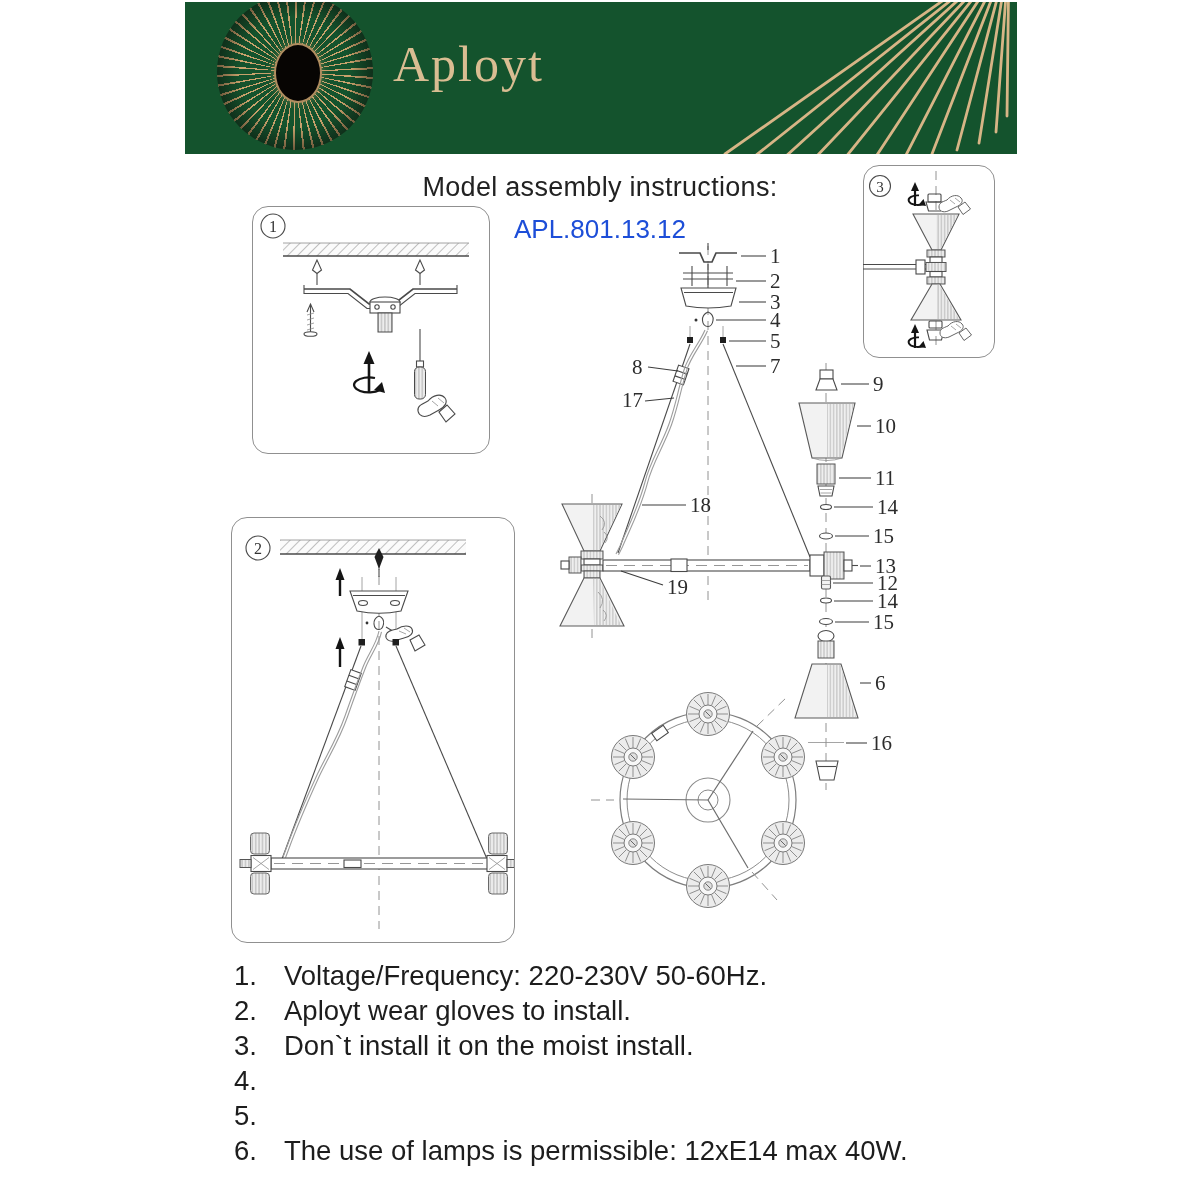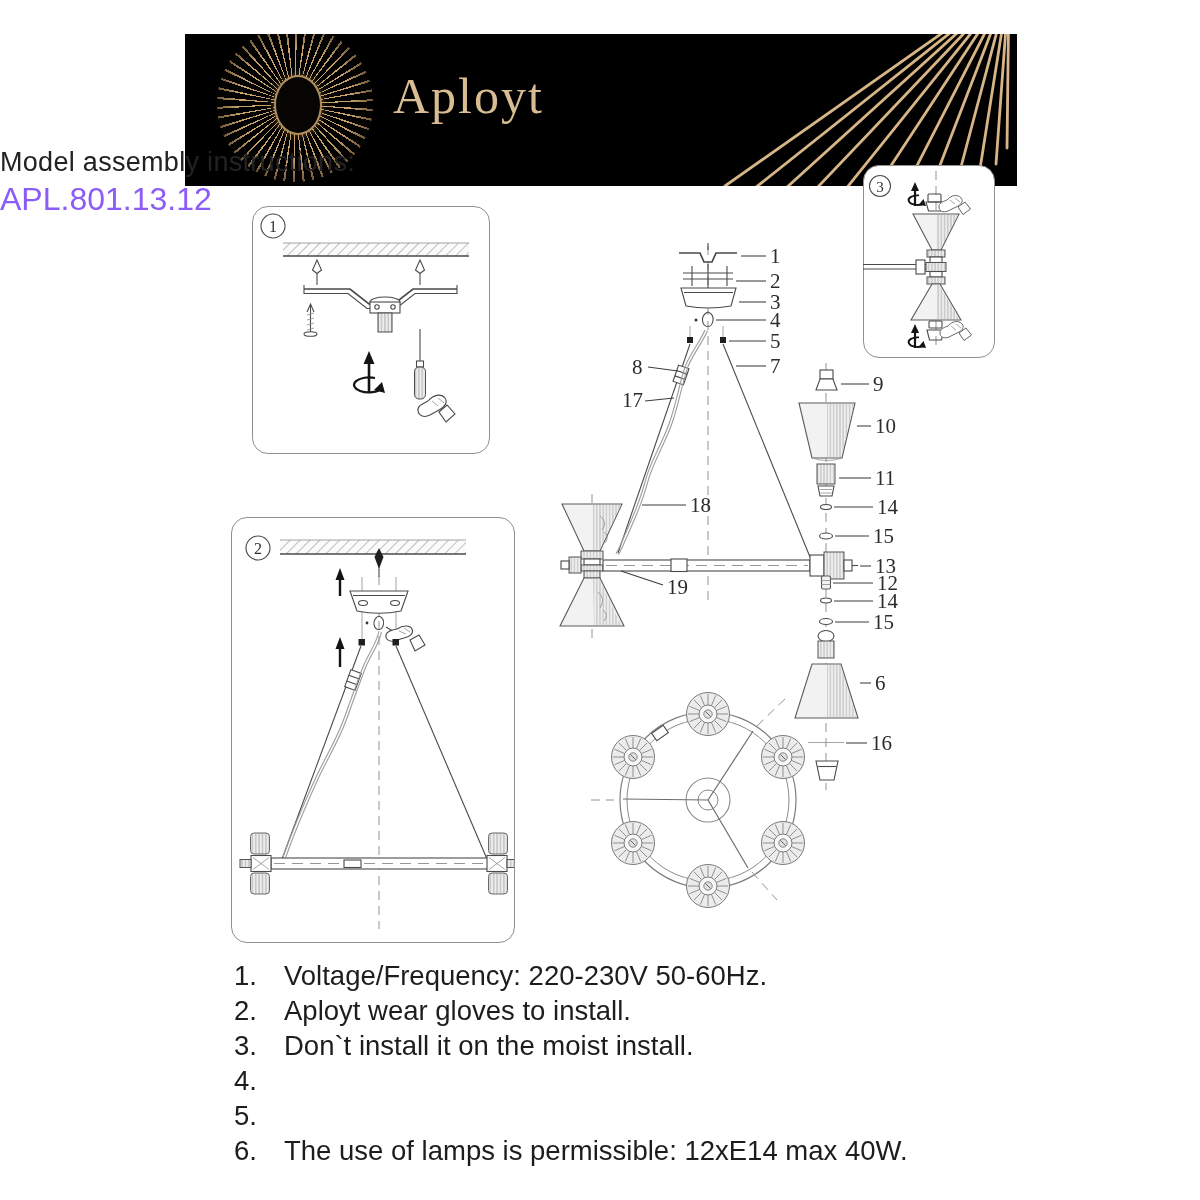--- a/index.html
+++ b/index.html
@@ -1,33 +1,33 @@
 <!DOCTYPE html>
 <html><head>
 <meta charset="utf-8">
 <style>
   html,body{margin:0;padding:0;background:#fff;}
   .page{position:relative;width:1200px;height:1200px;background:#ffffff;overflow:hidden;
         font-family:"Liberation Sans",sans-serif;color:#1d1d1d;}
   .abs{position:absolute;}
   
-  .banner{position:absolute;left:185px;top:2px;width:832px;height:152px;background:#000000;overflow:hidden;margin-top:32px;}
+  .banner{position:absolute;left:185px;top:2px;width:832px;height:152px;background:#14532d;overflow:hidden;}
   .sb{position:absolute;left:32px;top:-8px;width:156px;height:156px;border-radius:50%;
       background:repeating-conic-gradient(#c9a26c 0deg 1.6deg, rgba(0,0,0,0) 1.6deg 7.2deg);}
   .sbfade{position:absolute;left:32px;top:-8px;width:156px;height:156px;border-radius:50%;
       background:radial-gradient(circle, rgba(11,8,6,0) 0%, rgba(11,8,6,0) 50%, rgba(11,8,6,.5) 72%, #0b0806 97%);}
   .sbcore{position:absolute;left:89px;top:41px;width:44px;height:56px;border-radius:50%;
       background:#070503;border:2px solid rgba(205,166,112,.85);box-shadow:0 0 8px rgba(201,162,108,.45);}
   .brand{position:absolute;left:208px;top:33px;font-family:"Liberation Serif",serif;
       font-size:50px;font-weight:400;letter-spacing:2px;color:#d9bd92;}
   .rays{position:absolute;right:0;top:0;}
   
-  .title{position:absolute;left:0;top:147px;width:1200px;}
+  .title{position:absolute;left:0;top:172px;width:1200px;text-align:center;}
   .title .l1{font-size:27px;letter-spacing:.3px;color:#222;}
-  .title .l2{font-size:32px;margin-top:3px;color:#8b5cf6;}
+  .title .l2{font-size:26px;margin-top:11px;color:#1d4ed8;}
   
   .panel{position:absolute;background:#fff;border:1.6px solid #909090;border-radius:16px;box-sizing:border-box;}
   .panel svg{position:absolute;left:-1.6px;top:-1.6px;}
   
   svg .s{stroke:#4a4a4a;fill:none;stroke-width:1.1;}
   svg .s2{stroke:#4a4a4a;fill:none;stroke-width:1.7;}
   svg .sf{stroke:#4a4a4a;fill:#ffffff;stroke-width:1.1;}
   svg .sg{stroke:#5a5a5a;fill:#f2f2f2;stroke-width:1.1;}
   svg .thin{stroke:#8e8e8e;stroke-width:.8;fill:none;}
   svg .dsh{stroke:#929292;stroke-width:1;fill:none;stroke-dasharray:9 6;}

